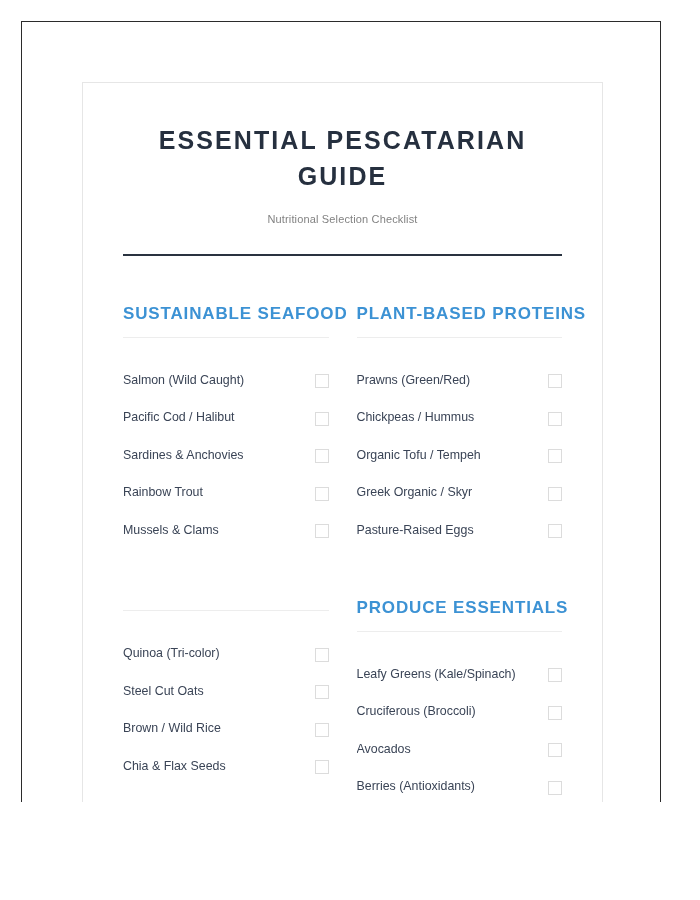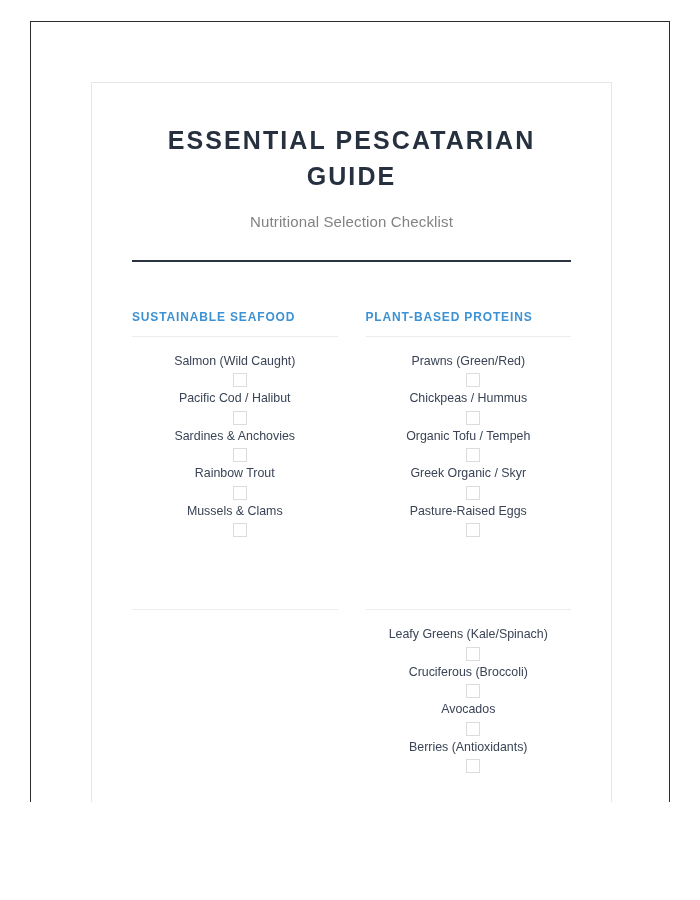--- a/index.html
+++ b/index.html
@@ -12,21 +12,21 @@
     width: 700px;
     height: 900px;
     font-family: "Liberation Sans", sans-serif;
     overflow: hidden;
     position: relative;
   }
 
   
   #page-frame {
     position: absolute;
-    left: 30px;
+    left: 21px;
     top: 21px;
     width: 640px;
     height: 781px;
     border: 1px solid #2b2b2b;
     border-bottom: none;
     box-sizing: border-box;
     background: #ffffff;
     overflow: hidden;
   }
 
@@ -53,21 +53,21 @@
   .doc-title {
     font-size: 25px;
     font-weight: bold;
     letter-spacing: 2.1px;
     color: #26303f;
     line-height: 1.42;
     margin: 0;
     text-transform: uppercase;
   }
   .doc-subtitle {
-    font-size: 15px;
+    font-size: 11px;
     color: #828282;
     letter-spacing: 0.15px;
     margin: 18px 0 0 0;
     line-height: 1.3;
   }
   .title-rule {
     height: 2px;
     background: #2a3340;
     margin: 28px 0 0 0;
   }
@@ -78,46 +78,45 @@
     margin-top: 48px;
     display: grid;
     grid-template-columns: 1fr 1fr;
     column-gap: 28px;
     row-gap: 60px;
   }
   .section {
     min-width: 0;
   }
   .section-title {
-    font-size: 12px;
+    font-size: 17px;
     font-weight: bold;
     color: #3c92d4;
     letter-spacing: 0.85px;
     text-transform: uppercase;
     margin: 0;
     line-height: 1.2;
     white-space: nowrap;
   }
   .section-rule {
     height: 1px;
     background: #ededed;
     margin-top: 12px;
   }
   .items {
     list-style: none;
     margin: 0;
     padding: 0;
   }
   .item-row {
     display: flex;
-    align-items: center;
+    align-items: flex-end;
     justify-content: space-between;
     height: 33.5px;
     margin-top: 4px;
-    flex-direction: column;
   }
   .item-row:first-child {
     margin-top: 17px;
   }
   .item-label {
     font-size: 12.4px;
     color: #3a4456;
     line-height: 1.25;
     white-space: nowrap;
     overflow: hidden;
@@ -193,22 +192,41 @@
               <span class="item-check"></span>
             </li>
             <li class="item-row">
               <span class="item-label">Pasture-Raised Eggs</span>
               <span class="item-check"></span>
             </li>
           </ul>
         </div>
         <div class="section">
           <div class="section-rule"></div>
-        </div>
-        <div class="section">
+          <ul class="items">
+            <li class="item-row">
+              <span class="item-label">Quinoa (Tri-color)</span>
+              <span class="item-check"></span>
+            </li>
+            <li class="item-row">
+              <span class="item-label">Steel Cut Oats</span>
+              <span class="item-check"></span>
+            </li>
+            <li class="item-row">
+              <span class="item-label">Brown / Wild Rice</span>
+              <span class="item-check"></span>
+            </li>
+            <li class="item-row">
+              <span class="item-label">Chia &amp; Flax Seeds</span>
+              <span class="item-check"></span>
+            </li>
+          </ul>
+        </div>
+        <div class="section">
+          <h2 class="section-title">PRODUCE ESSENTIALS</h2>
           <div class="section-rule"></div>
           <ul class="items">
             <li class="item-row">
               <span class="item-label">Leafy Greens (Kale/Spinach)</span>
               <span class="item-check"></span>
             </li>
             <li class="item-row">
               <span class="item-label">Cruciferous (Broccoli)</span>
               <span class="item-check"></span>
             </li>

